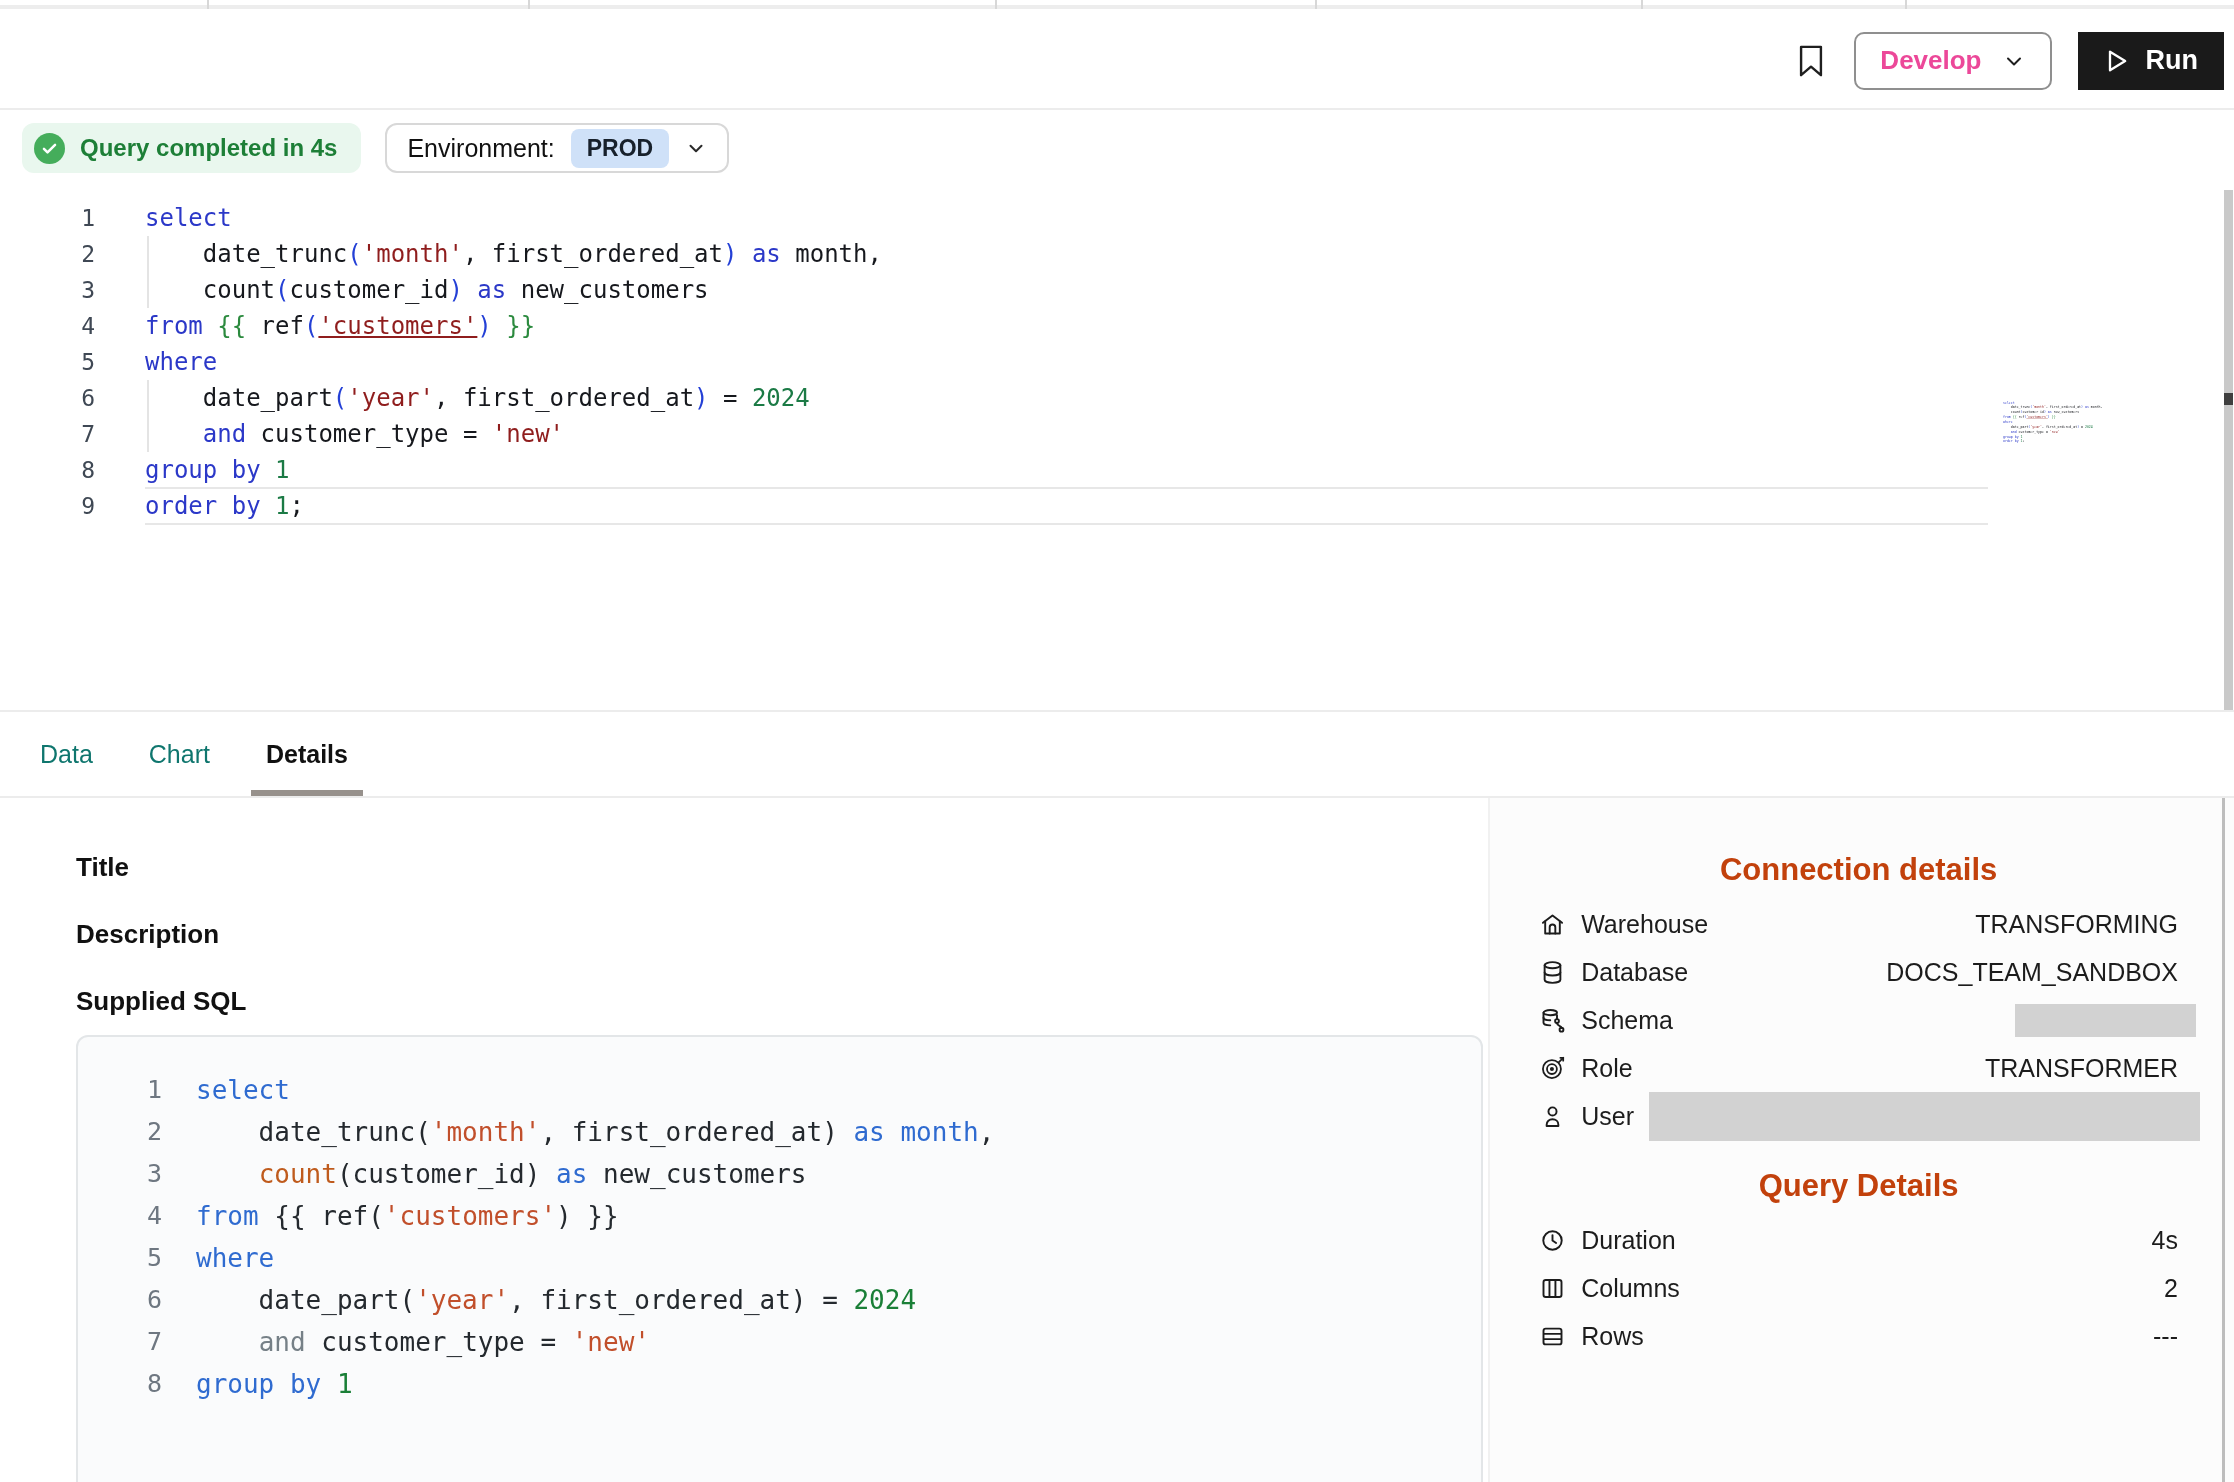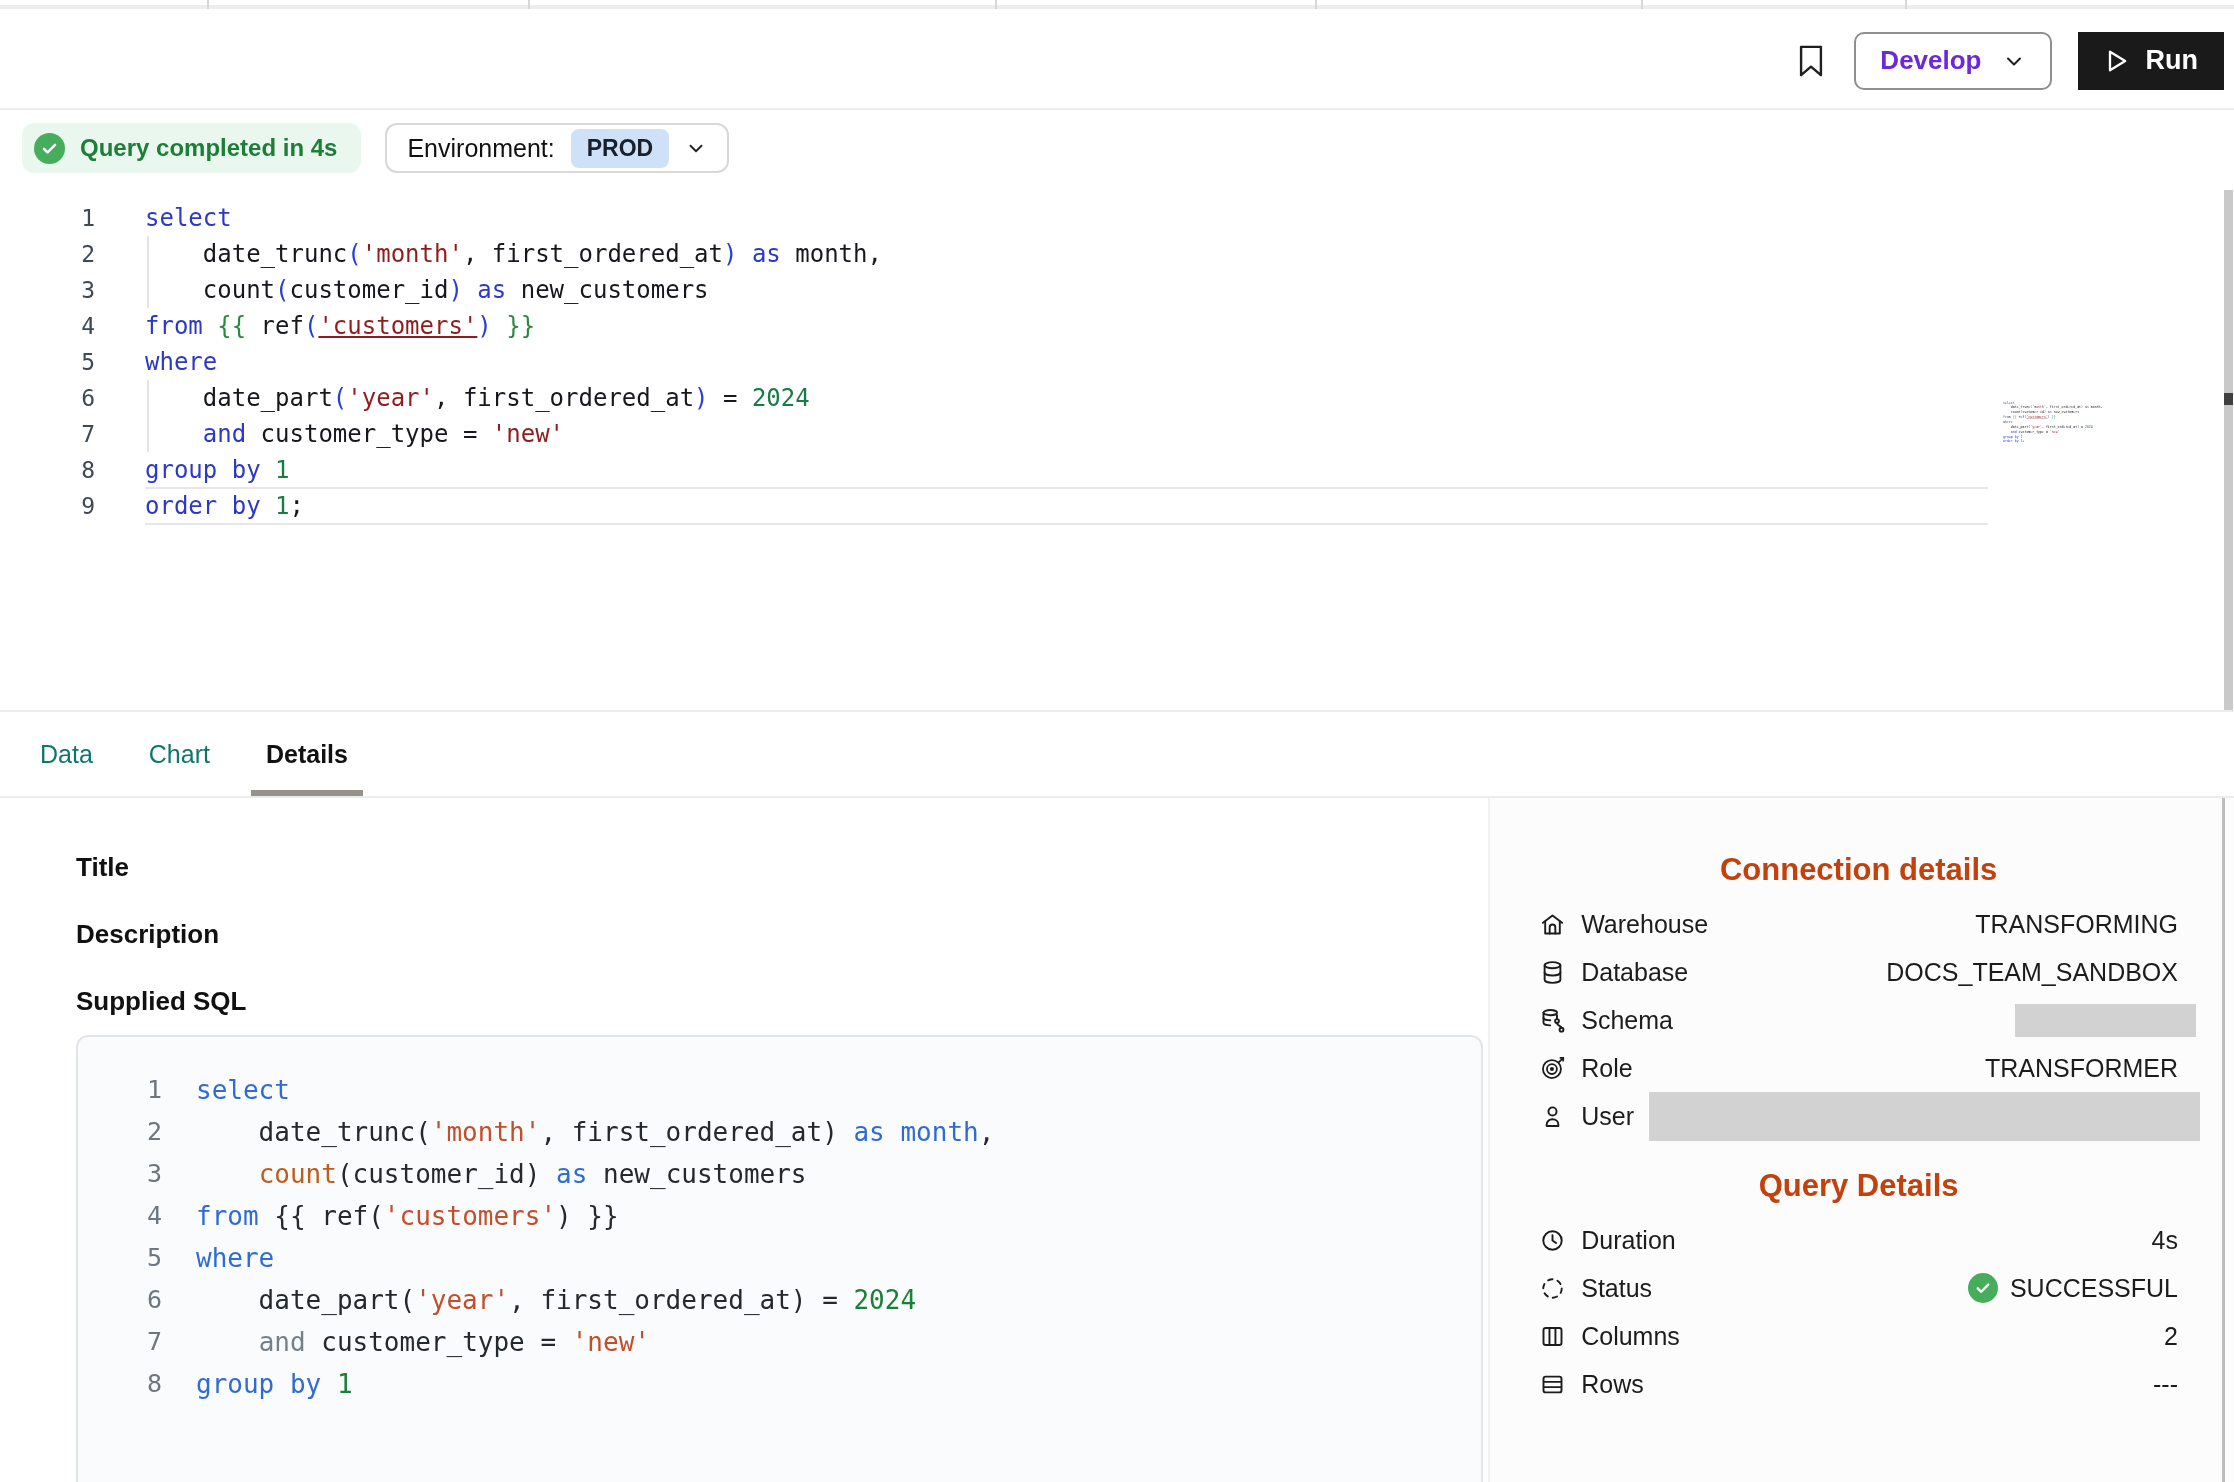--- a/index.html
+++ b/index.html
@@ -11,21 +11,21 @@
   
   .top-strip{ position:absolute; top:0; left:0; right:0; height:9px; background:#fff; border-bottom:4px solid #ededed; }
   .tdiv{ position:absolute; top:0; width:2px; height:9px; background:#d7d7d7; }
 
   
   .header{ position:absolute; top:13px; left:0; right:0; height:97px; background:#fff;
     border-bottom:2px solid #ececec; display:flex; align-items:center; justify-content:flex-end;
     padding-right:10px; gap:26px; }
   .icon-btn{ background:none; border:none; cursor:pointer; display:flex; align-items:center; }
   .btn-develop{ height:58px; padding:0 24px; border:2px solid #8f8f8f; border-radius:10px; background:#fff;
-    font-family:inherit; font-size:26px; font-weight:600; color:#6d28d9; display:flex; align-items:center; gap:20px; cursor:pointer;}
+    font-family:inherit; font-size:26px; font-weight:600; color:#ec4899; display:flex; align-items:center; gap:20px; cursor:pointer;}
   .btn-run{ height:58px; padding:0 26px; border:none; border-radius:0; background:#1a1a1a; color:#fff;
     font-family:inherit; font-size:27px; font-weight:700; display:flex; align-items:center; gap:16px; cursor:pointer;}
 
   
   .status-row{ position:absolute; top:123px; left:22px; height:50px; display:flex; gap:24px; }
   .pill-success{ background:#e9f7ee; border-radius:12px; padding:0 24px 0 12px; display:flex; align-items:center;
     gap:15px; color:#1d7f37; font-size:24px; font-weight:600;justify-content:space-between; }
   .check-circle{ width:31px; height:31px; border-radius:50%; background:#45ad5b; display:flex; align-items:center; justify-content:center; flex:none;}
   .env-select{ background:#fff; border:2px solid #d8d8d8; border-radius:12px; padding:0 20px; display:flex;
     align-items:center; gap:16px; font-size:25px; color:#111; cursor:pointer;}
@@ -279,36 +279,20 @@
             <svg width="27" height="27" viewBox="0 0 24 24" fill="none" stroke="currentColor" stroke-width="1.7" stroke-linecap="round">
               <circle cx="12" cy="12" r="8.2"></circle>
                 <path d="M12 7.2V12l3.2 2.2"></path>
             </svg>
           </span>
           <span>Duration</span>
           <span class="pvalue">4s</span>
         </div>
         <div class="prow">
           <span class="picon">
-            <svg width="27" height="27" viewBox="0 0 24 24" fill="none" stroke="currentColor" stroke-width="1.7" stroke-linecap="round">
-              <circle cx="12" cy="12" r="8.2" stroke-dasharray="4 4.6"></circle>
-            </svg>
-          </span>
-          <span>Status</span>
-          <span class="badge-wrap">
-            <span class="badge">
-              <svg width="18" height="18" viewBox="0 0 24 24" fill="none" stroke="#ffffff" stroke-width="3.2" stroke-linecap="round" stroke-linejoin="round">
-                <path d="M5 12.5l4.5 4.5L19 7.5"></path>
-              </svg>
-            </span>
-            <span>SUCCESSFUL</span>
-          </span>
-        </div>
-        <div class="prow">
-          <span class="picon">
             <svg width="27" height="27" viewBox="0 0 24 24" fill="none" stroke="currentColor" stroke-width="1.7" stroke-linejoin="round">
               <rect x="4" y="4.5" width="16" height="15" rx="2"></rect>
                 <path d="M9.3 4.5v15M14.6 4.5v15"></path>
             </svg>
           </span>
           <span>Columns</span>
           <span class="pvalue">2</span>
         </div>
         <div class="prow">
           <span class="picon">

